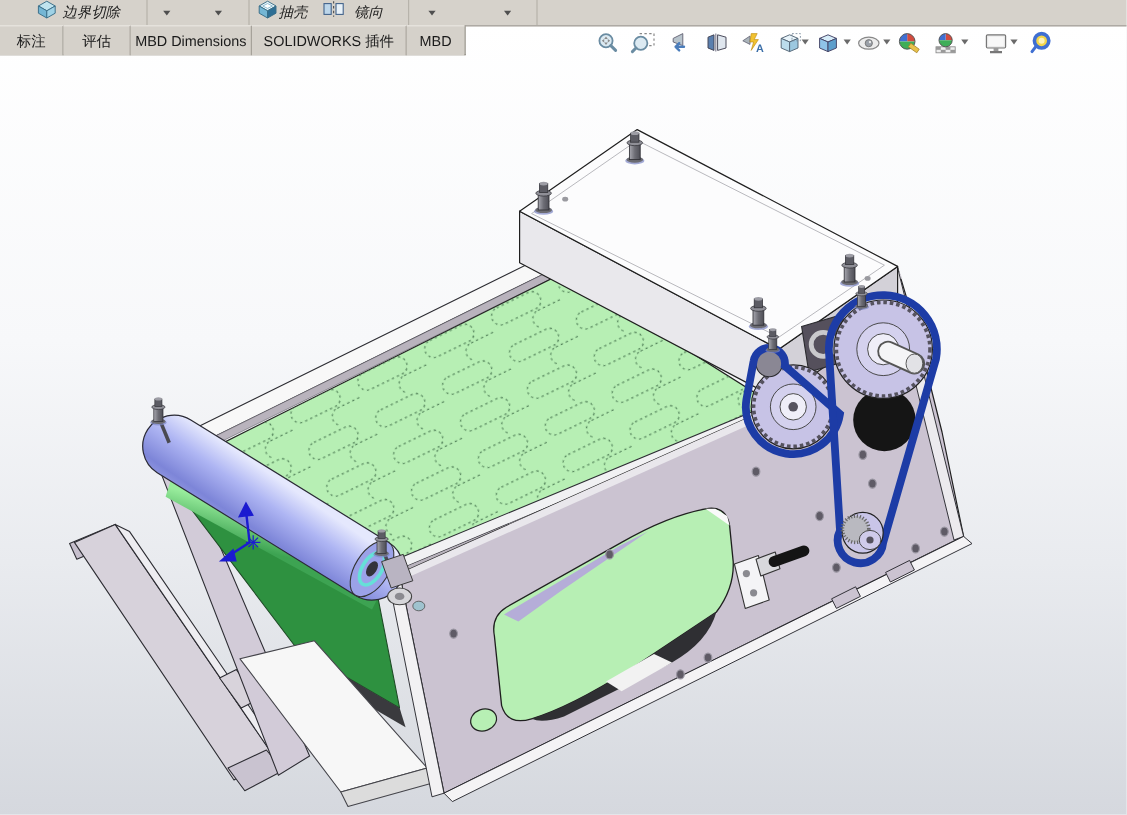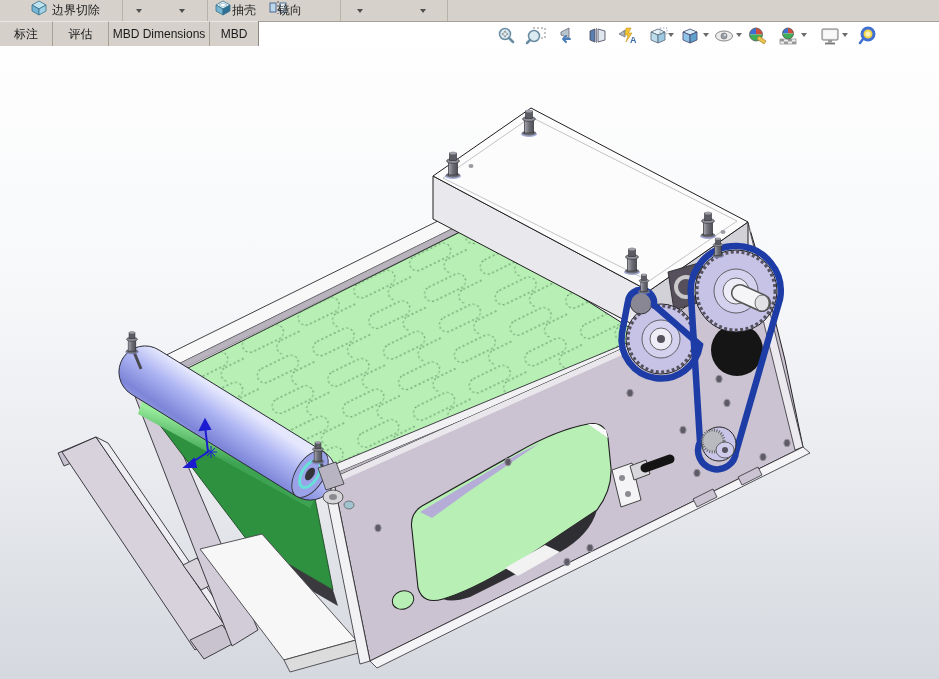--- a/index.html
+++ b/index.html
@@ -1,20 +1,20 @@
 <!DOCTYPE html>
 <html><head>
 <meta charset="utf-8">
 <style>
   html,body{margin:0;padding:0;background:#d6d9df;}
   #screen{position:relative;width:939px;height:679px;overflow:hidden;
           font-family:"Liberation Sans","DejaVu Sans",sans-serif;background:#fff;}
   
   #toolbar-row{position:absolute;left:0;top:0;width:939px;height:21px;
-               background:#d6d2cb;border-bottom:1px solid #a5a19b;overflow:hidden;z-index:30;}
+               background:#d6d2cb;border-bottom:1px solid #a5a19b;overflow:hidden;z-index:30;font-style:italic;}
   .tb-abs{position:absolute;top:0;height:21px;display:flex;align-items:center;}
   .tb-label{font-size:12px;color:#1c1c1c;white-space:nowrap;}
   .tb-sep{position:absolute;top:0;width:1px;height:21px;background:#b7b3ab;}
   .tb-caret{position:absolute;top:9px;width:0;height:0;
             border-left:3.5px solid transparent;border-right:3.5px solid transparent;
             border-top:4px solid #4f4f4f;}
   .tb-icon{position:absolute;top:-2px;}
   
   #tabs-row{position:absolute;left:0;top:21px;height:24px;display:flex;z-index:30;
             background:#d5d1ca;border-bottom:1px solid #8f8b84;border-right:1px solid #8f8b84;}
@@ -63,33 +63,34 @@
     <span class="tb-abs" style="left:232px">
         <span class="tb-label">抽壳</span>
       </span>
     <span class="tb-icon" style="left:268px">
       <svg width="20" height="18" viewBox="0 0 20 18">
         <rect x="2" y="5" width="6" height="9" fill="#bcd6ea" stroke="#40618a" stroke-width="0.9"></rect>
         <rect x="12" y="5" width="6" height="9" fill="#e8f1f8" stroke="#40618a" stroke-width="0.9"></rect>
         <line x1="10" y1="3" x2="10" y2="16" stroke="#555" stroke-width="1" stroke-dasharray="2,2"></line>
       </svg>
     </span>
-    <span class="tb-abs" style="left:278px">
+    <span class="tb-abs" style="left:295px">
         <span class="tb-label">镜向</span>
       </span>
     <span class="tb-sep" style="left:340px"></span>
     <span class="tb-caret" style="left:357px"></span>
     <span class="tb-caret" style="left:420px"></span>
     <span class="tb-sep" style="left:447px"></span>
   </div>
 
   <div id="tabs-row">
     <div class="tab" style="width:52px">标注</div>
     <div class="tab" style="width:55px">评估</div>
     <div class="tab" style="width:100px">MBD Dimensions</div>
+    <div class="tab" style="width:128px">SOLIDWORKS 插件</div>
     <div class="tab" style="width:48px;border-right:none">MBD</div>
   </div>
 
   <div id="viewport">
     <svg id="model-svg" width="939" height="658" viewBox="0 21 939 658">
       <defs>
         <linearGradient id="gradRoller" gradientUnits="userSpaceOnUse" x1="159" y1="350" x2="125" y2="400">
           <stop offset="0" stop-color="#e5e8fd"></stop>
             <stop offset="0.35" stop-color="#aeb5f3"></stop>
           <stop offset="0.75" stop-color="#7d85d8"></stop>

